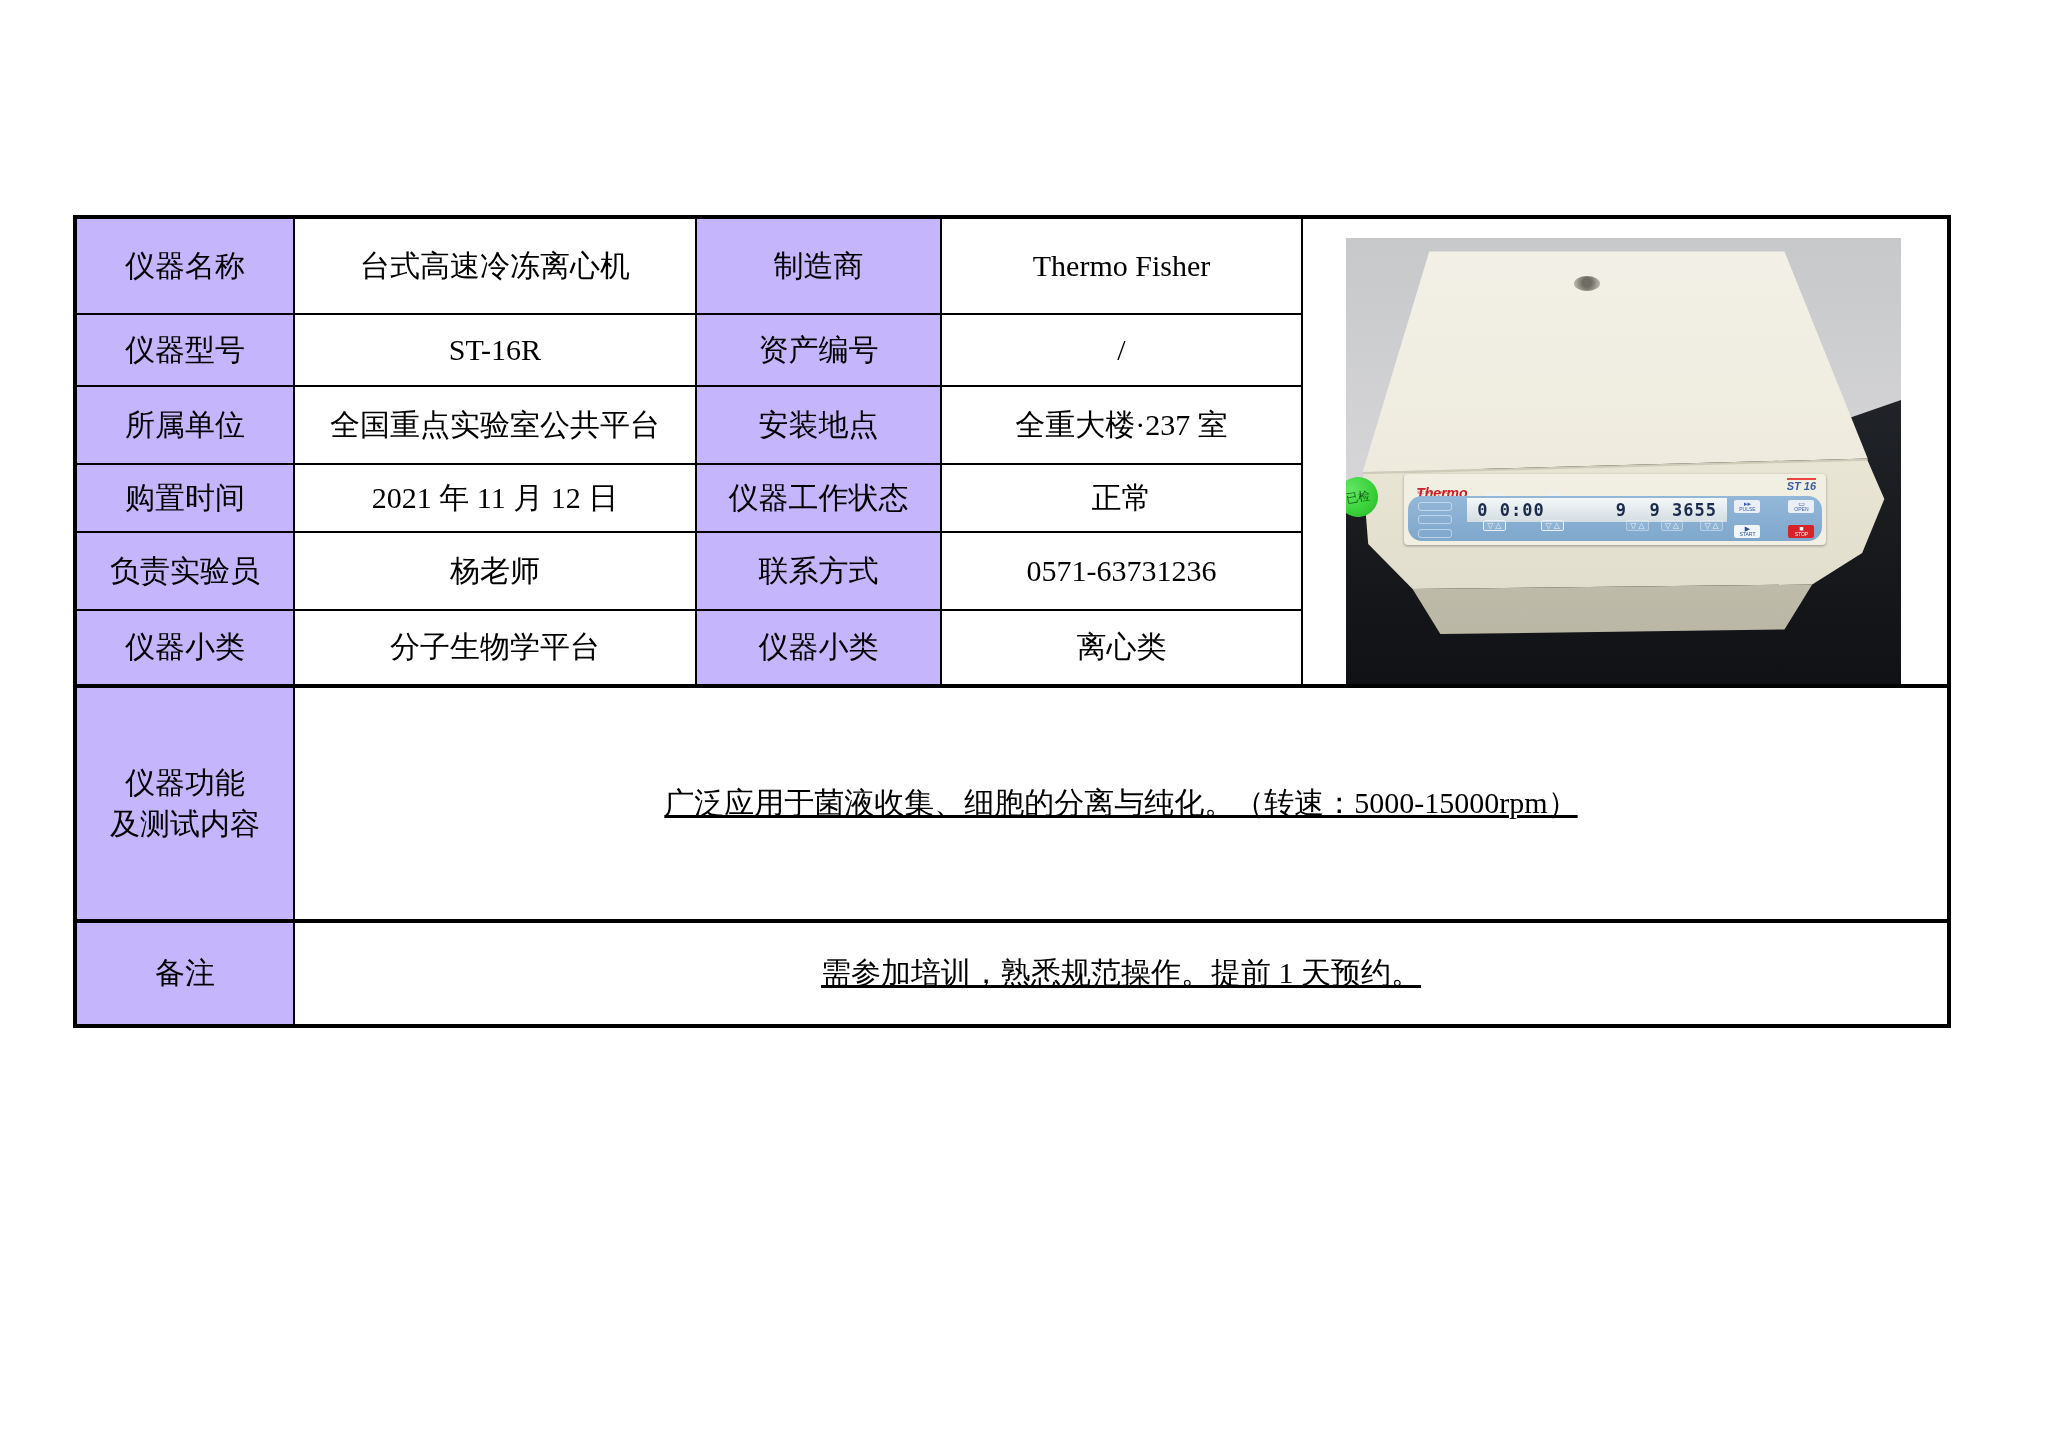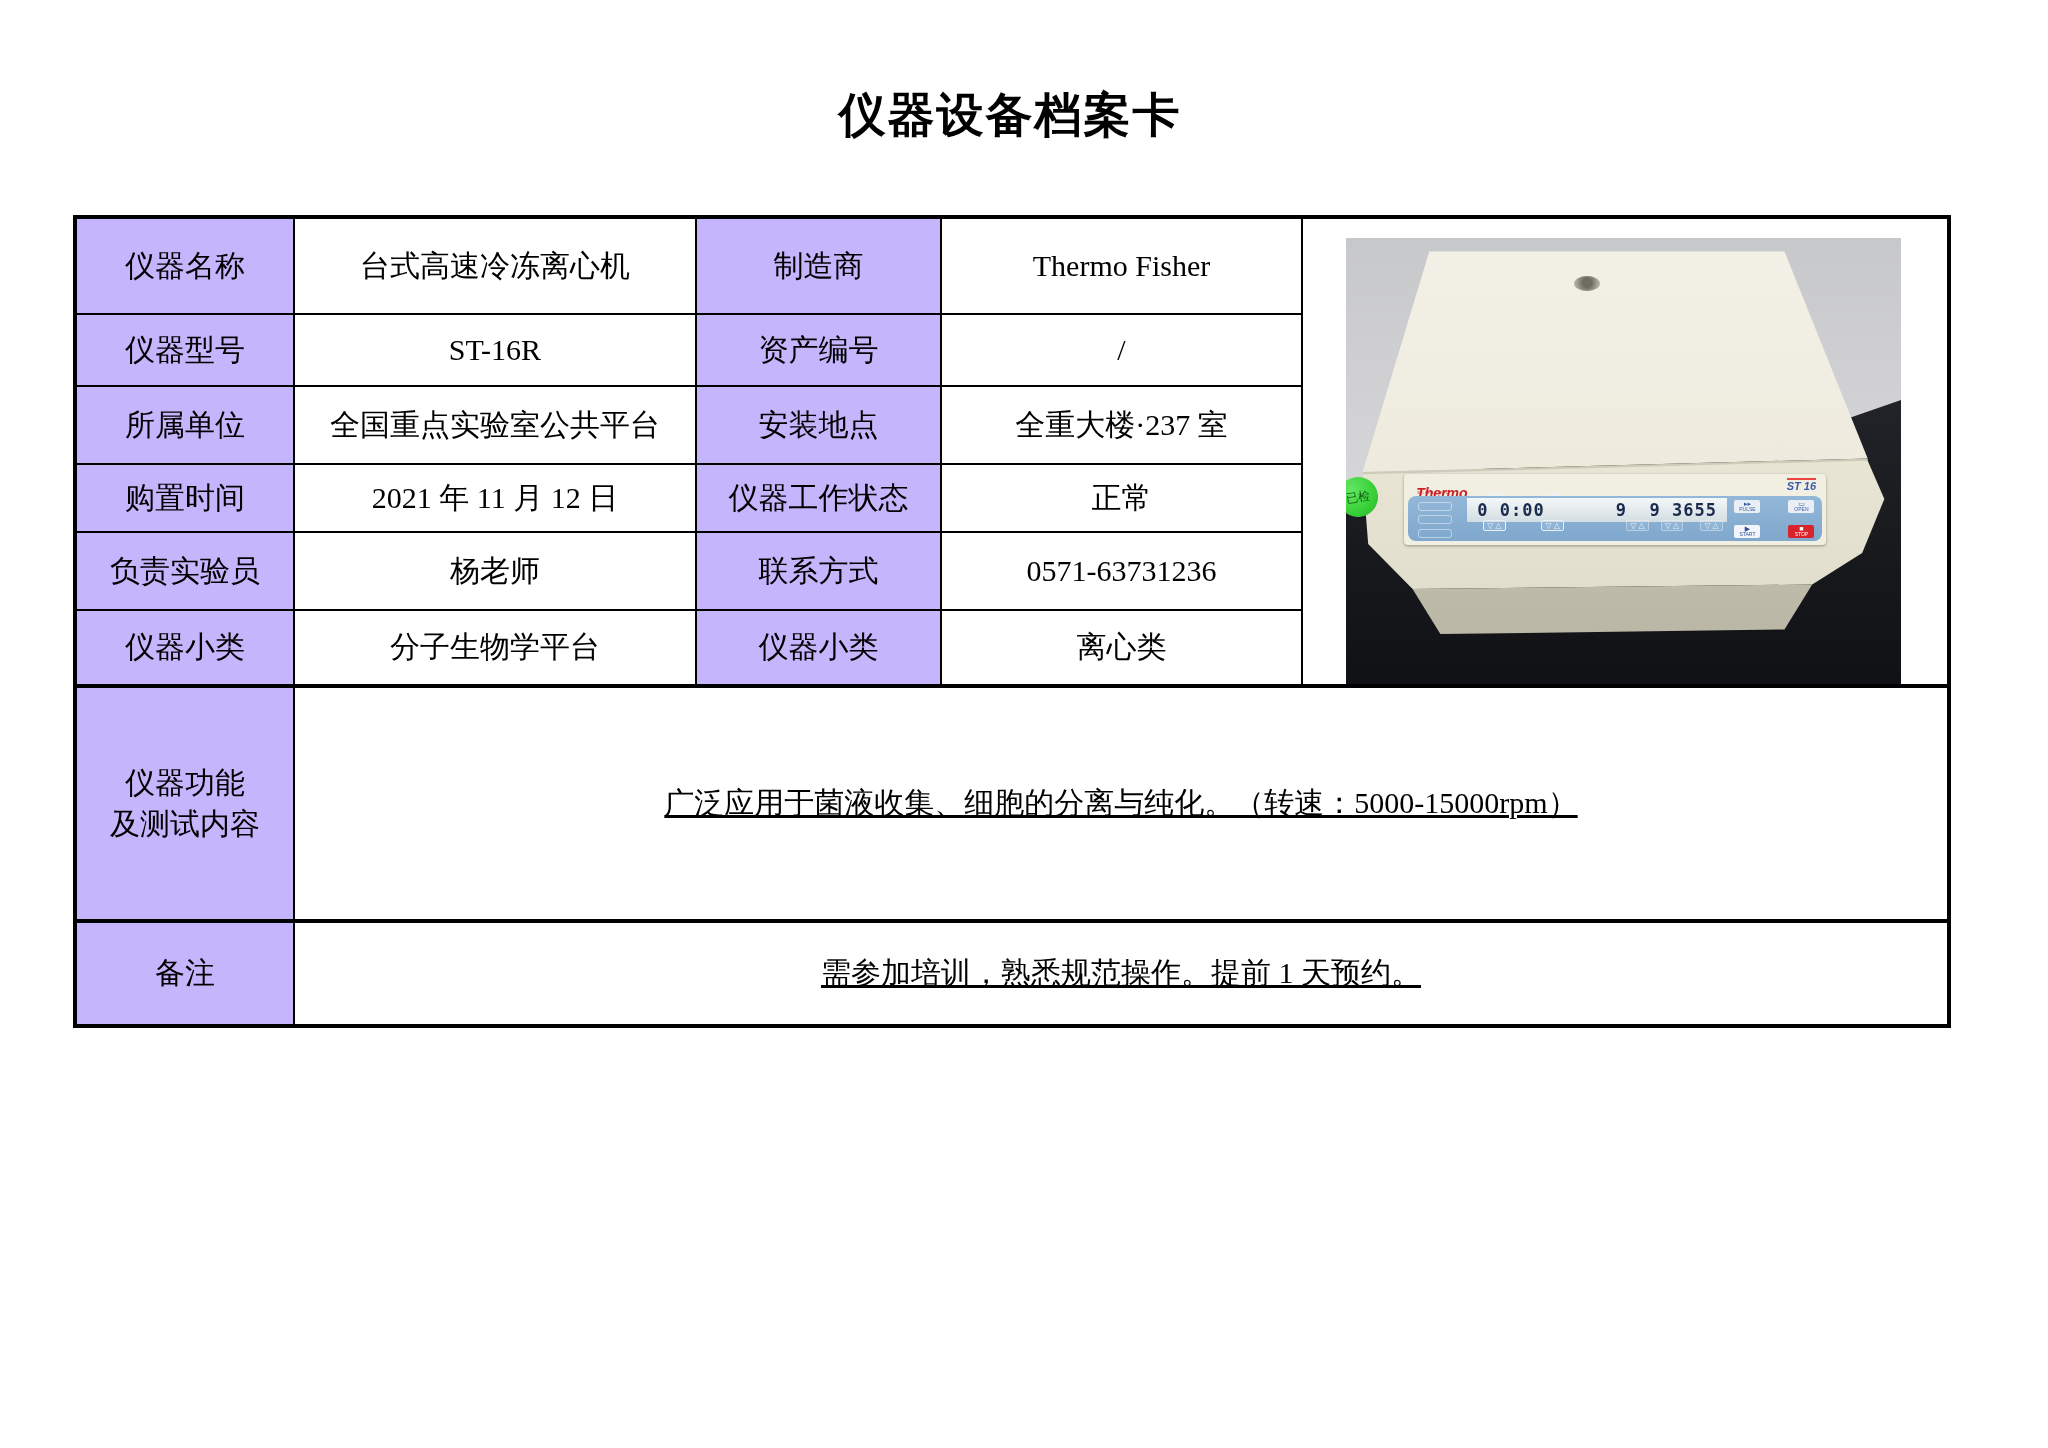--- a/index.html
+++ b/index.html
@@ -77,21 +77,21 @@
     position:absolute;left:13px;top:17px;
     font-family:"Liberation Sans",sans-serif;font-size:4px;letter-spacing:1px;color:#cc2127;line-height:1;
   }
   #model-badge{
     position:absolute;right:10px;top:4px;
     font-family:"Liberation Sans",sans-serif;font-weight:700;font-style:italic;
     font-size:11px;color:#3a5ca8;border-top:2px solid #ef4444;padding-top:1px;line-height:1;
   }
   #panel-body{
     position:absolute;left:4px;right:4px;top:22px;bottom:4px;
-    background:linear-gradient(180deg,#93b7d8 0%,#7fa8cd 100%);border-radius:8px;
+    background:linear-gradient(180deg,#93b7d8 0%,#7fa8cd 100%);border-radius:14px;
     display:flex;
   }
   #rotor-zone{width:13%;position:relative;}
   .rotor-glyph{
     position:absolute;left:18%;width:60%;height:7px;
     border:1px solid rgba(235,243,250,.55);border-radius:3px;
   }
   #mid-zone{width:64%;position:relative;}
   #lcd{
     position:absolute;left:2%;right:0;top:2px;height:24px;
@@ -128,21 +128,20 @@
     display:flex;align-items:center;justify-content:center;
     font-size:12px;color:#145f14;transform:rotate(-8deg);
     font-family:"Liberation Sans",sans-serif;
   }
 </style>
 </head>
 <body>
 
 <div id="page">
 
-  <div id="doc-title">仪器设备档案卡</div>
 
   <table class="card">
     <colgroup>
       <col style="width:219px">
         <col style="width:402px">
         <col style="width:245px">
         <col style="width:361px">
         <col style="width:647px">
     </colgroup>
     <tbody>

